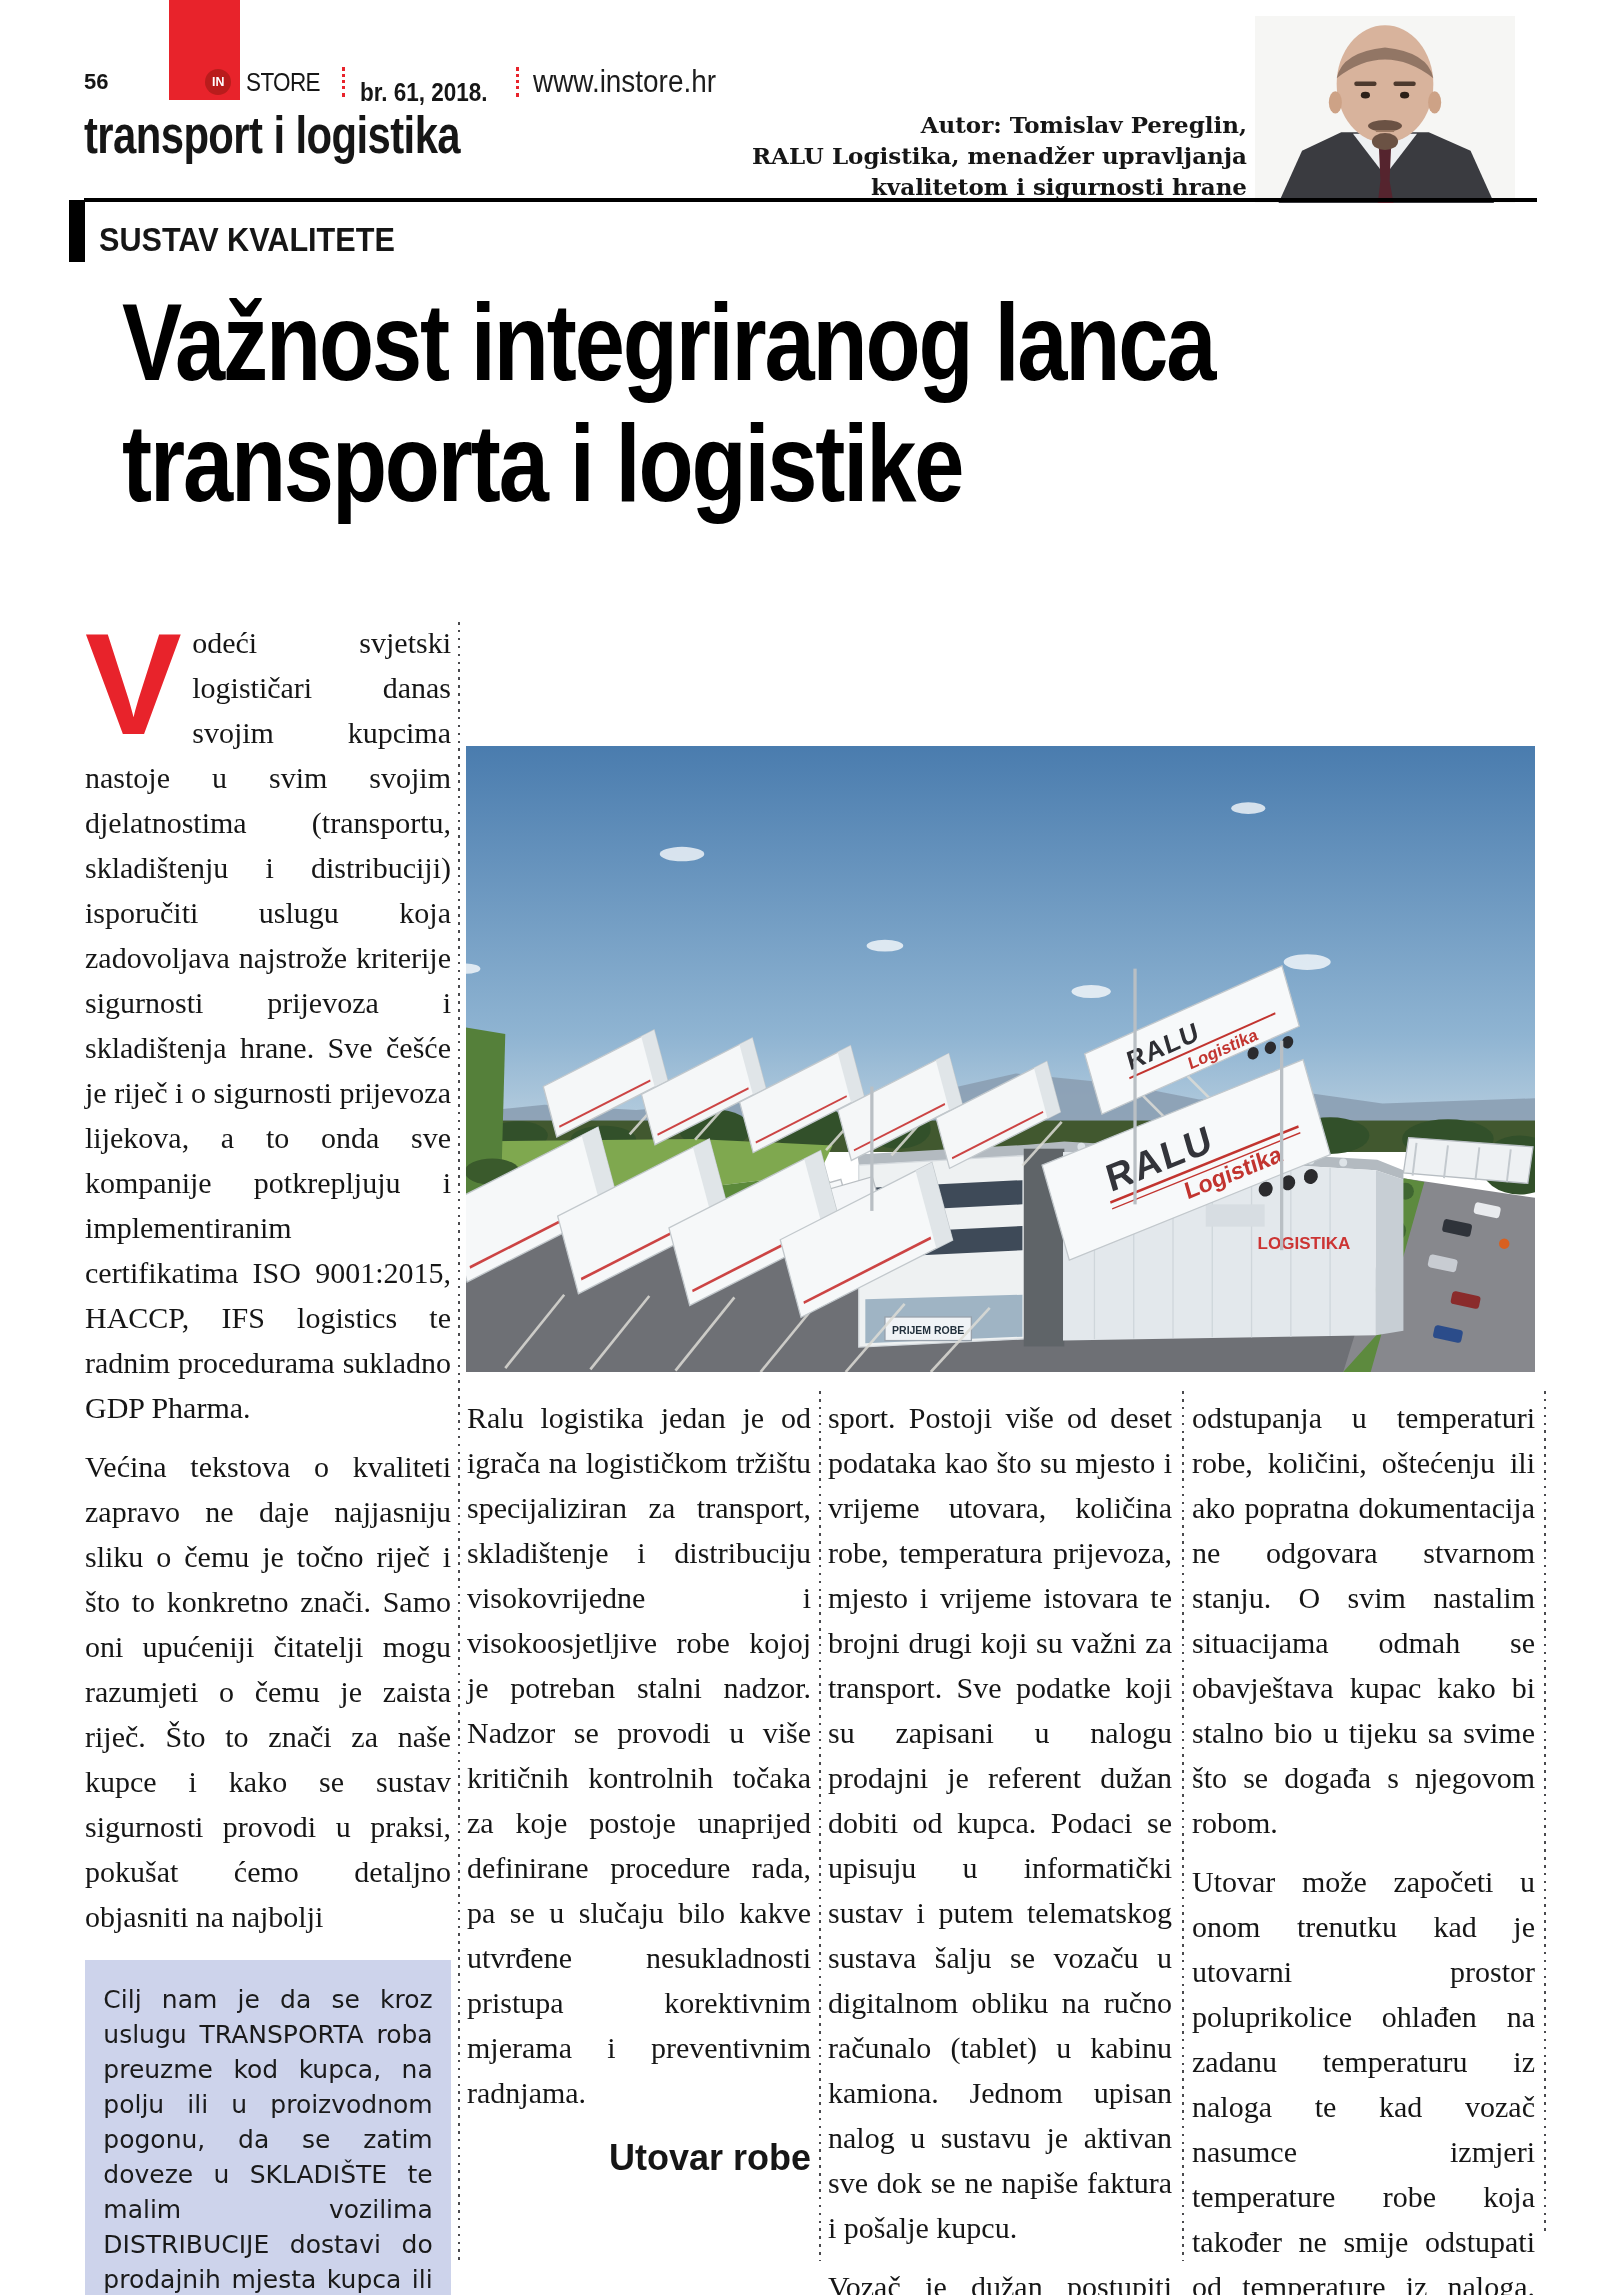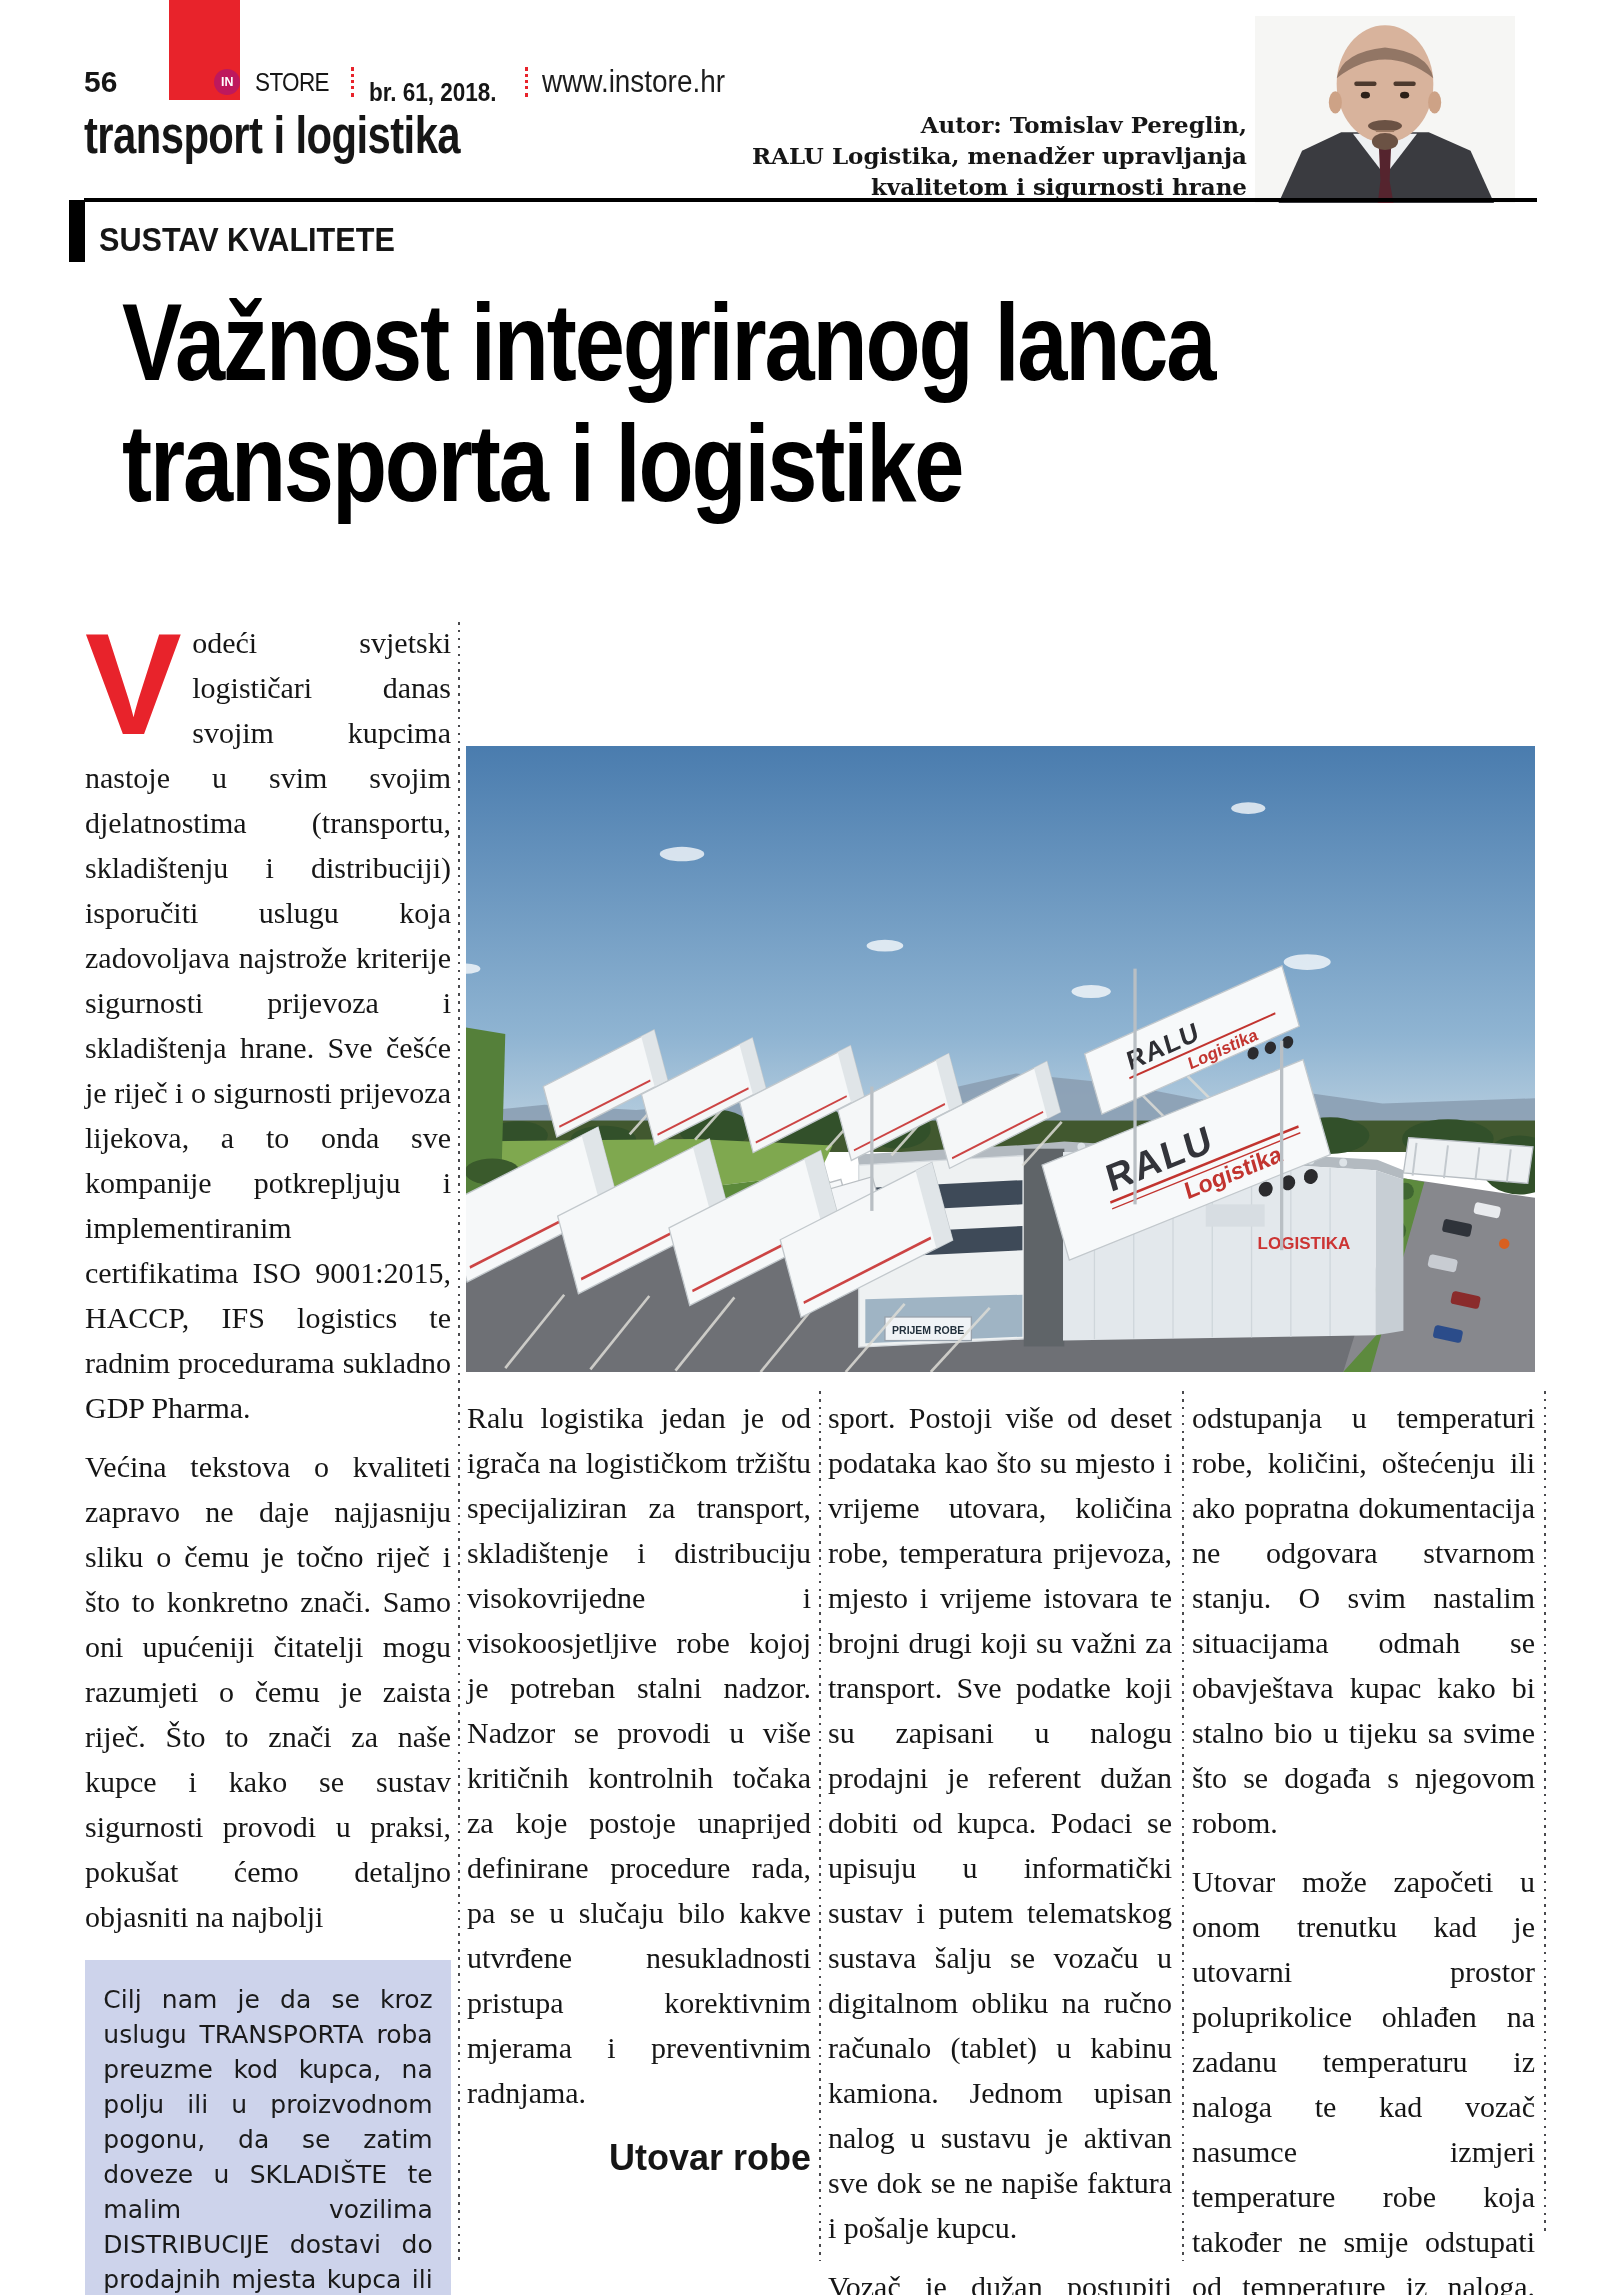--- a/index.html
+++ b/index.html
@@ -4,23 +4,23 @@
 <style>
   html,body{margin:0;padding:0;background:#888;}
   .page{position:relative;width:1623px;height:2295px;background:#ffffff;overflow:hidden;
         font-family:"Liberation Serif",serif;color:#161616;}
   .abs{position:absolute;}
   .cond{display:inline-block;transform:scaleX(0.82);transform-origin:left center;white-space:nowrap;}
   .cond90{display:inline-block;transform:scaleX(0.9);transform-origin:left center;white-space:nowrap;}
   
   .hdr-row{position:absolute;left:84px;top:63px;height:38px;display:flex;align-items:center;gap:14.4px;
            font-family:"Liberation Sans",sans-serif;}
-  .pagenum{font-size:30px;font-weight:bold;}
+  .pagenum{font-size:22px;font-weight:bold;}
   .hdr-spacer{width:68px;}
-  .in-circle{width:26px;height:26px;border-radius:50%;background:#be185d;color:#fff;display:flex;
+  .in-circle{width:26px;height:26px;border-radius:50%;background:#b91c1c;color:#fff;display:flex;
              align-items:center;justify-content:center;font-size:12.4px;font-weight:bold;}
   .brand{font-size:25px;font-weight:normal;letter-spacing:-0.7px;}
   .issue{font-size:25px;font-weight:bold;margin-top:21px;}
   .website{font-size:31px;font-weight:normal;color:#1c1c1c;}
   .reddot-sep{width:0;height:30px;border-left:3.3px dotted #e8232b;}
   .red-box{left:169px;top:0;width:71px;height:100px;background:#e8232b;}
   .section-title{left:84px;top:106px;font-family:"Liberation Sans",sans-serif;
                  font-size:51px;font-weight:bold;letter-spacing:-0.7px;}
   .author-block{right:376px;top:109px;width:563px;text-align:right;
                 font-family:"DejaVu Serif",serif;font-weight:bold;font-size:23px;line-height:31px;}

